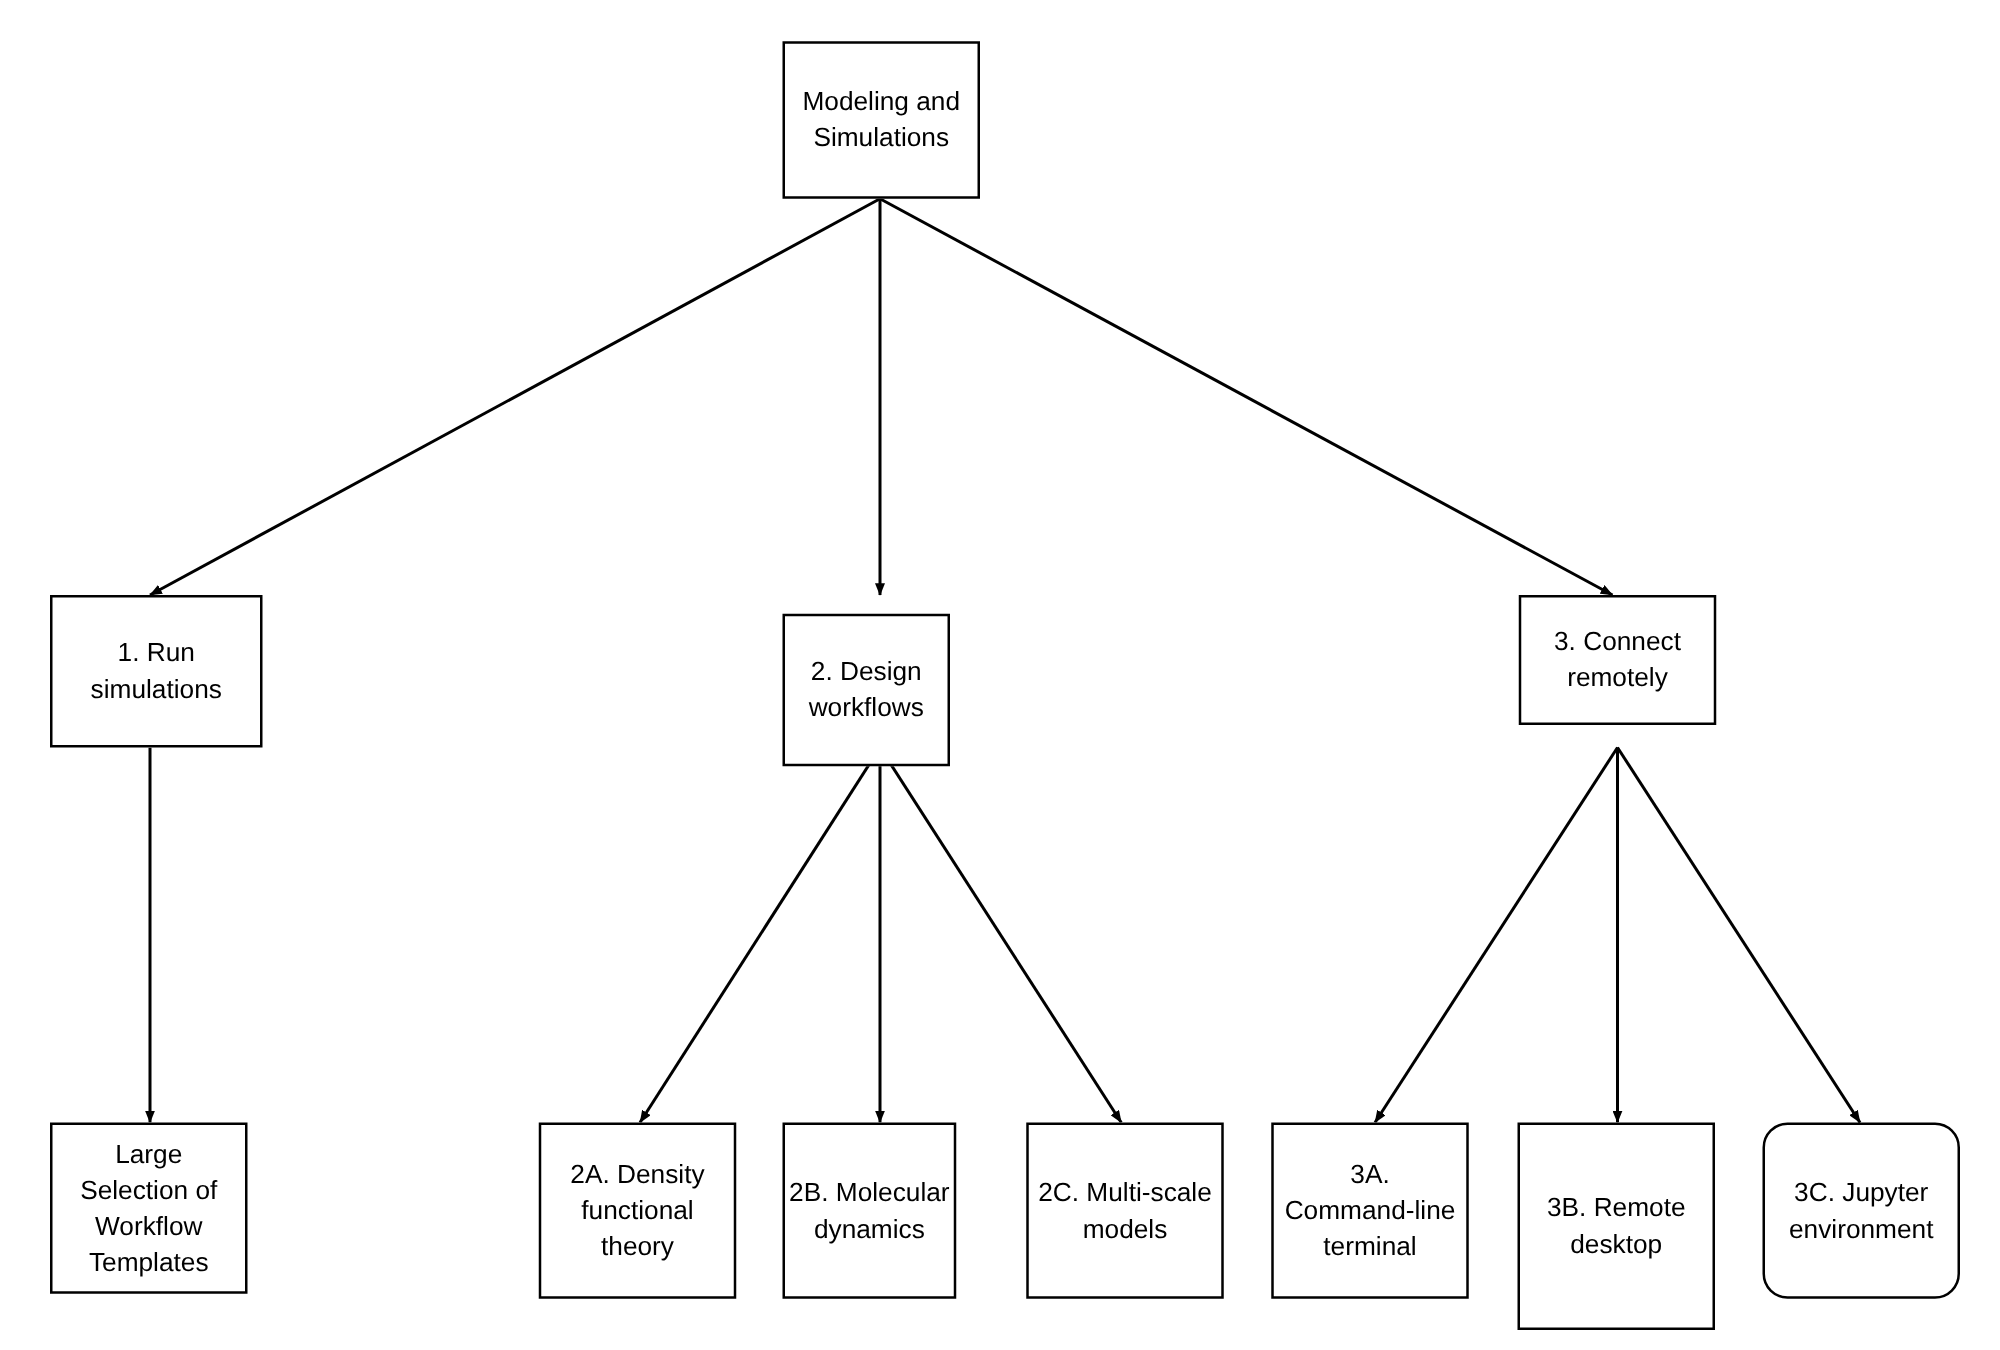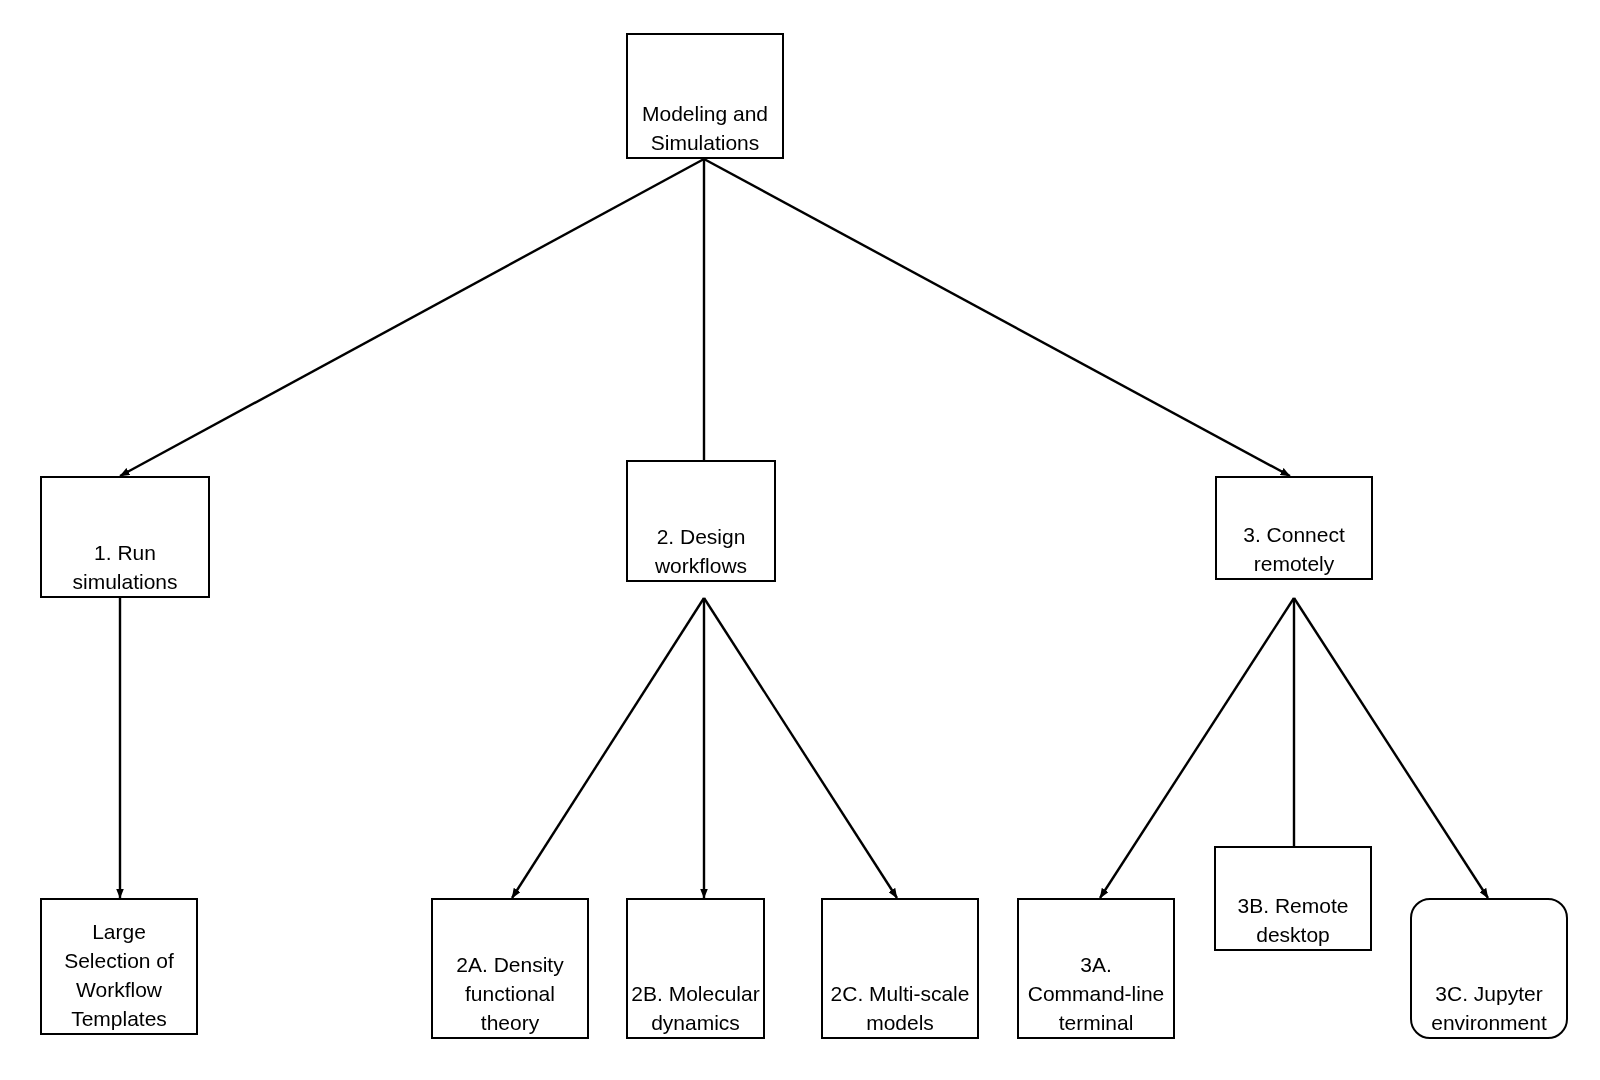--- a/index.html
+++ b/index.html
@@ -23,21 +23,21 @@
     top: 0;
     width: 1600px;
     height: 1080px;
   }
   .node {
     position: absolute;
     box-sizing: border-box;
     border: 2px solid #000000;
     background: #ffffff;
     display: flex;
-    align-items: flex-end;
+    align-items: center;
     justify-content: center;
     text-align: center;
     color: #000000;
     font-family: "Liberation Sans", sans-serif;
     font-size: 21px;
     line-height: 29px;
     white-space: pre-line;
     z-index: 2;
   }
 </style>
@@ -60,36 +60,36 @@
       <line x1="704" y1="598" x2="897" y2="898" stroke="#000000" stroke-width="2.4" marker-end="url(#arrowhead)"></line>
       <line x1="1294" y1="598" x2="1100" y2="898" stroke="#000000" stroke-width="2.4" marker-end="url(#arrowhead)"></line>
       <line x1="1294" y1="598" x2="1294" y2="898" stroke="#000000" stroke-width="2.4" marker-end="url(#arrowhead)"></line>
       <line x1="1294" y1="598" x2="1488" y2="898" stroke="#000000" stroke-width="2.4" marker-end="url(#arrowhead)"></line>
     </svg>
   <div id="node-layer">
       <div class="node" style="left: 626px; top: 33px; width: 158px; height: 126px;"><span>Modeling and
 Simulations</span></div>
       <div class="node" style="left: 40px; top: 476px; width: 170px; height: 122px;"><span>1. Run
 simulations</span></div>
-      <div class="node" style="left: 626px; top: 460px; width: 150px; height: 122px;"><span>2. Design
+      <div class="node" style="left: 626px; top: 491px; width: 134px; height: 122px;"><span>2. Design
 workflows</span></div>
       <div class="node" style="left: 1215px; top: 476px; width: 158px; height: 104px;"><span>3. Connect
 remotely</span></div>
       <div class="node" style="left: 40px; top: 898px; width: 158px; height: 137px;"><span>Large
 Selection of
 Workflow
 Templates</span></div>
       <div class="node" style="left: 431px; top: 898px; width: 158px; height: 141px;"><span>2A. Density
 functional
 theory</span></div>
       <div class="node" style="left: 626px; top: 898px; width: 139px; height: 141px;"><span>2B. Molecular
 dynamics</span></div>
       <div class="node" style="left: 821px; top: 898px; width: 158px; height: 141px;"><span>2C. Multi-scale
 models</span></div>
       <div class="node" style="left: 1017px; top: 898px; width: 158px; height: 141px;"><span>3A.
 Command-line
 terminal</span></div>
-      <div class="node" style="left: 1214px; top: 846px; width: 158px; height: 105px;"><span>3B. Remote
+      <div class="node" style="left: 1214px; top: 898px; width: 158px; height: 166px;"><span>3B. Remote
 desktop</span></div>
       <div class="node" style="left: 1410px; top: 898px; width: 158px; height: 141px; border-radius: 20px;"><span>3C. Jupyter
 environment</span></div>
     </div>
 </div>
 
 </body></html>

